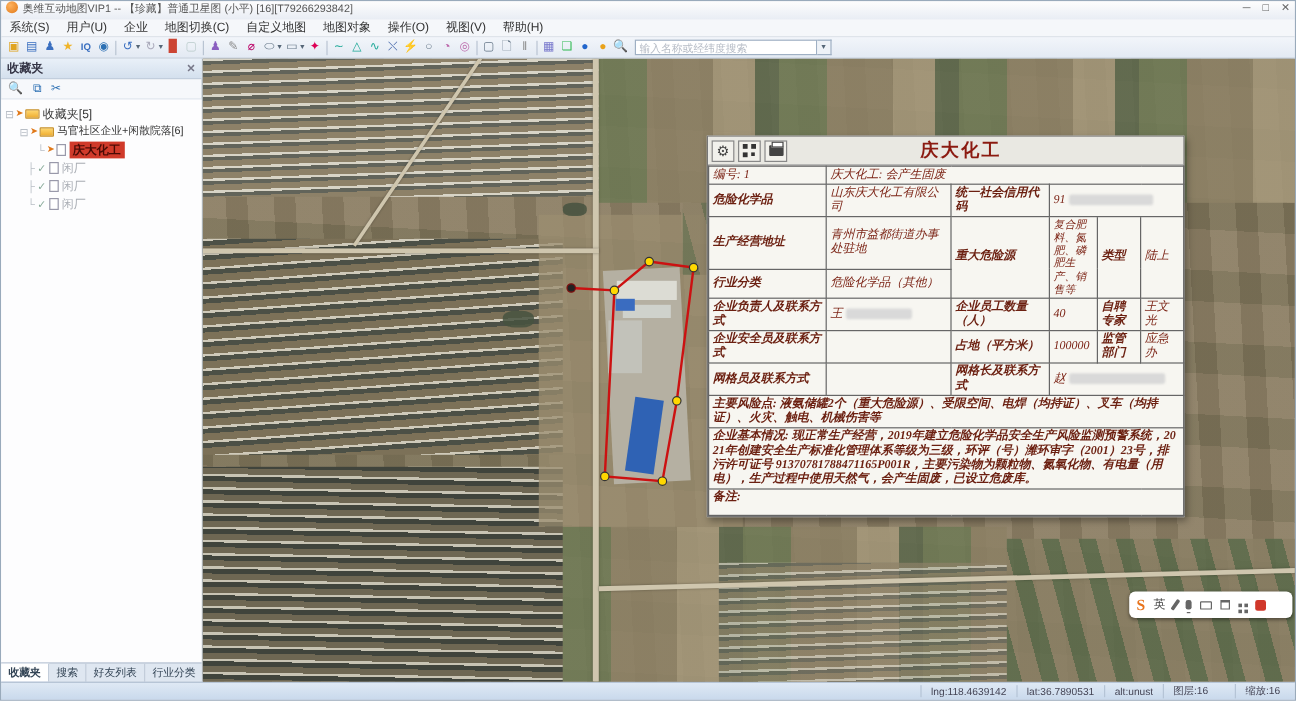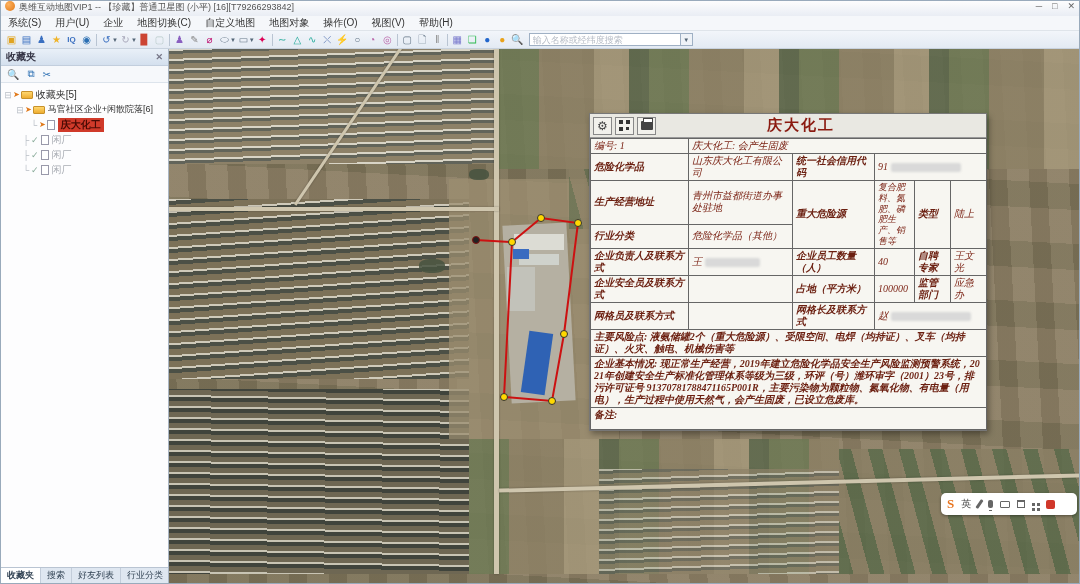--- a/index.html
+++ b/index.html
@@ -380,13 +380,21 @@
         <span class="mini mic-ico"></span>
         <span class="mini kbd-ico"></span>
         <span class="mini clip-ico"></span>
         <span class="mini grid-ico"></span>
         <span class="mini red-ico"></span>
       </div>
 
     </div>
   </div>
 
+  <div class="statusbar">
+    <span class="fill"></span>
+    <span class="seg">lng:118.4639142</span>
+    <span class="seg">lat:36.7890531</span>
+    <span class="seg">alt:unust</span>
+    <span class="seg" style="min-width:60px">图层:16</span>
+    <span class="seg" style="min-width:50px">缩放:16</span>
+  </div>
 </div>
 
 </body></html>

